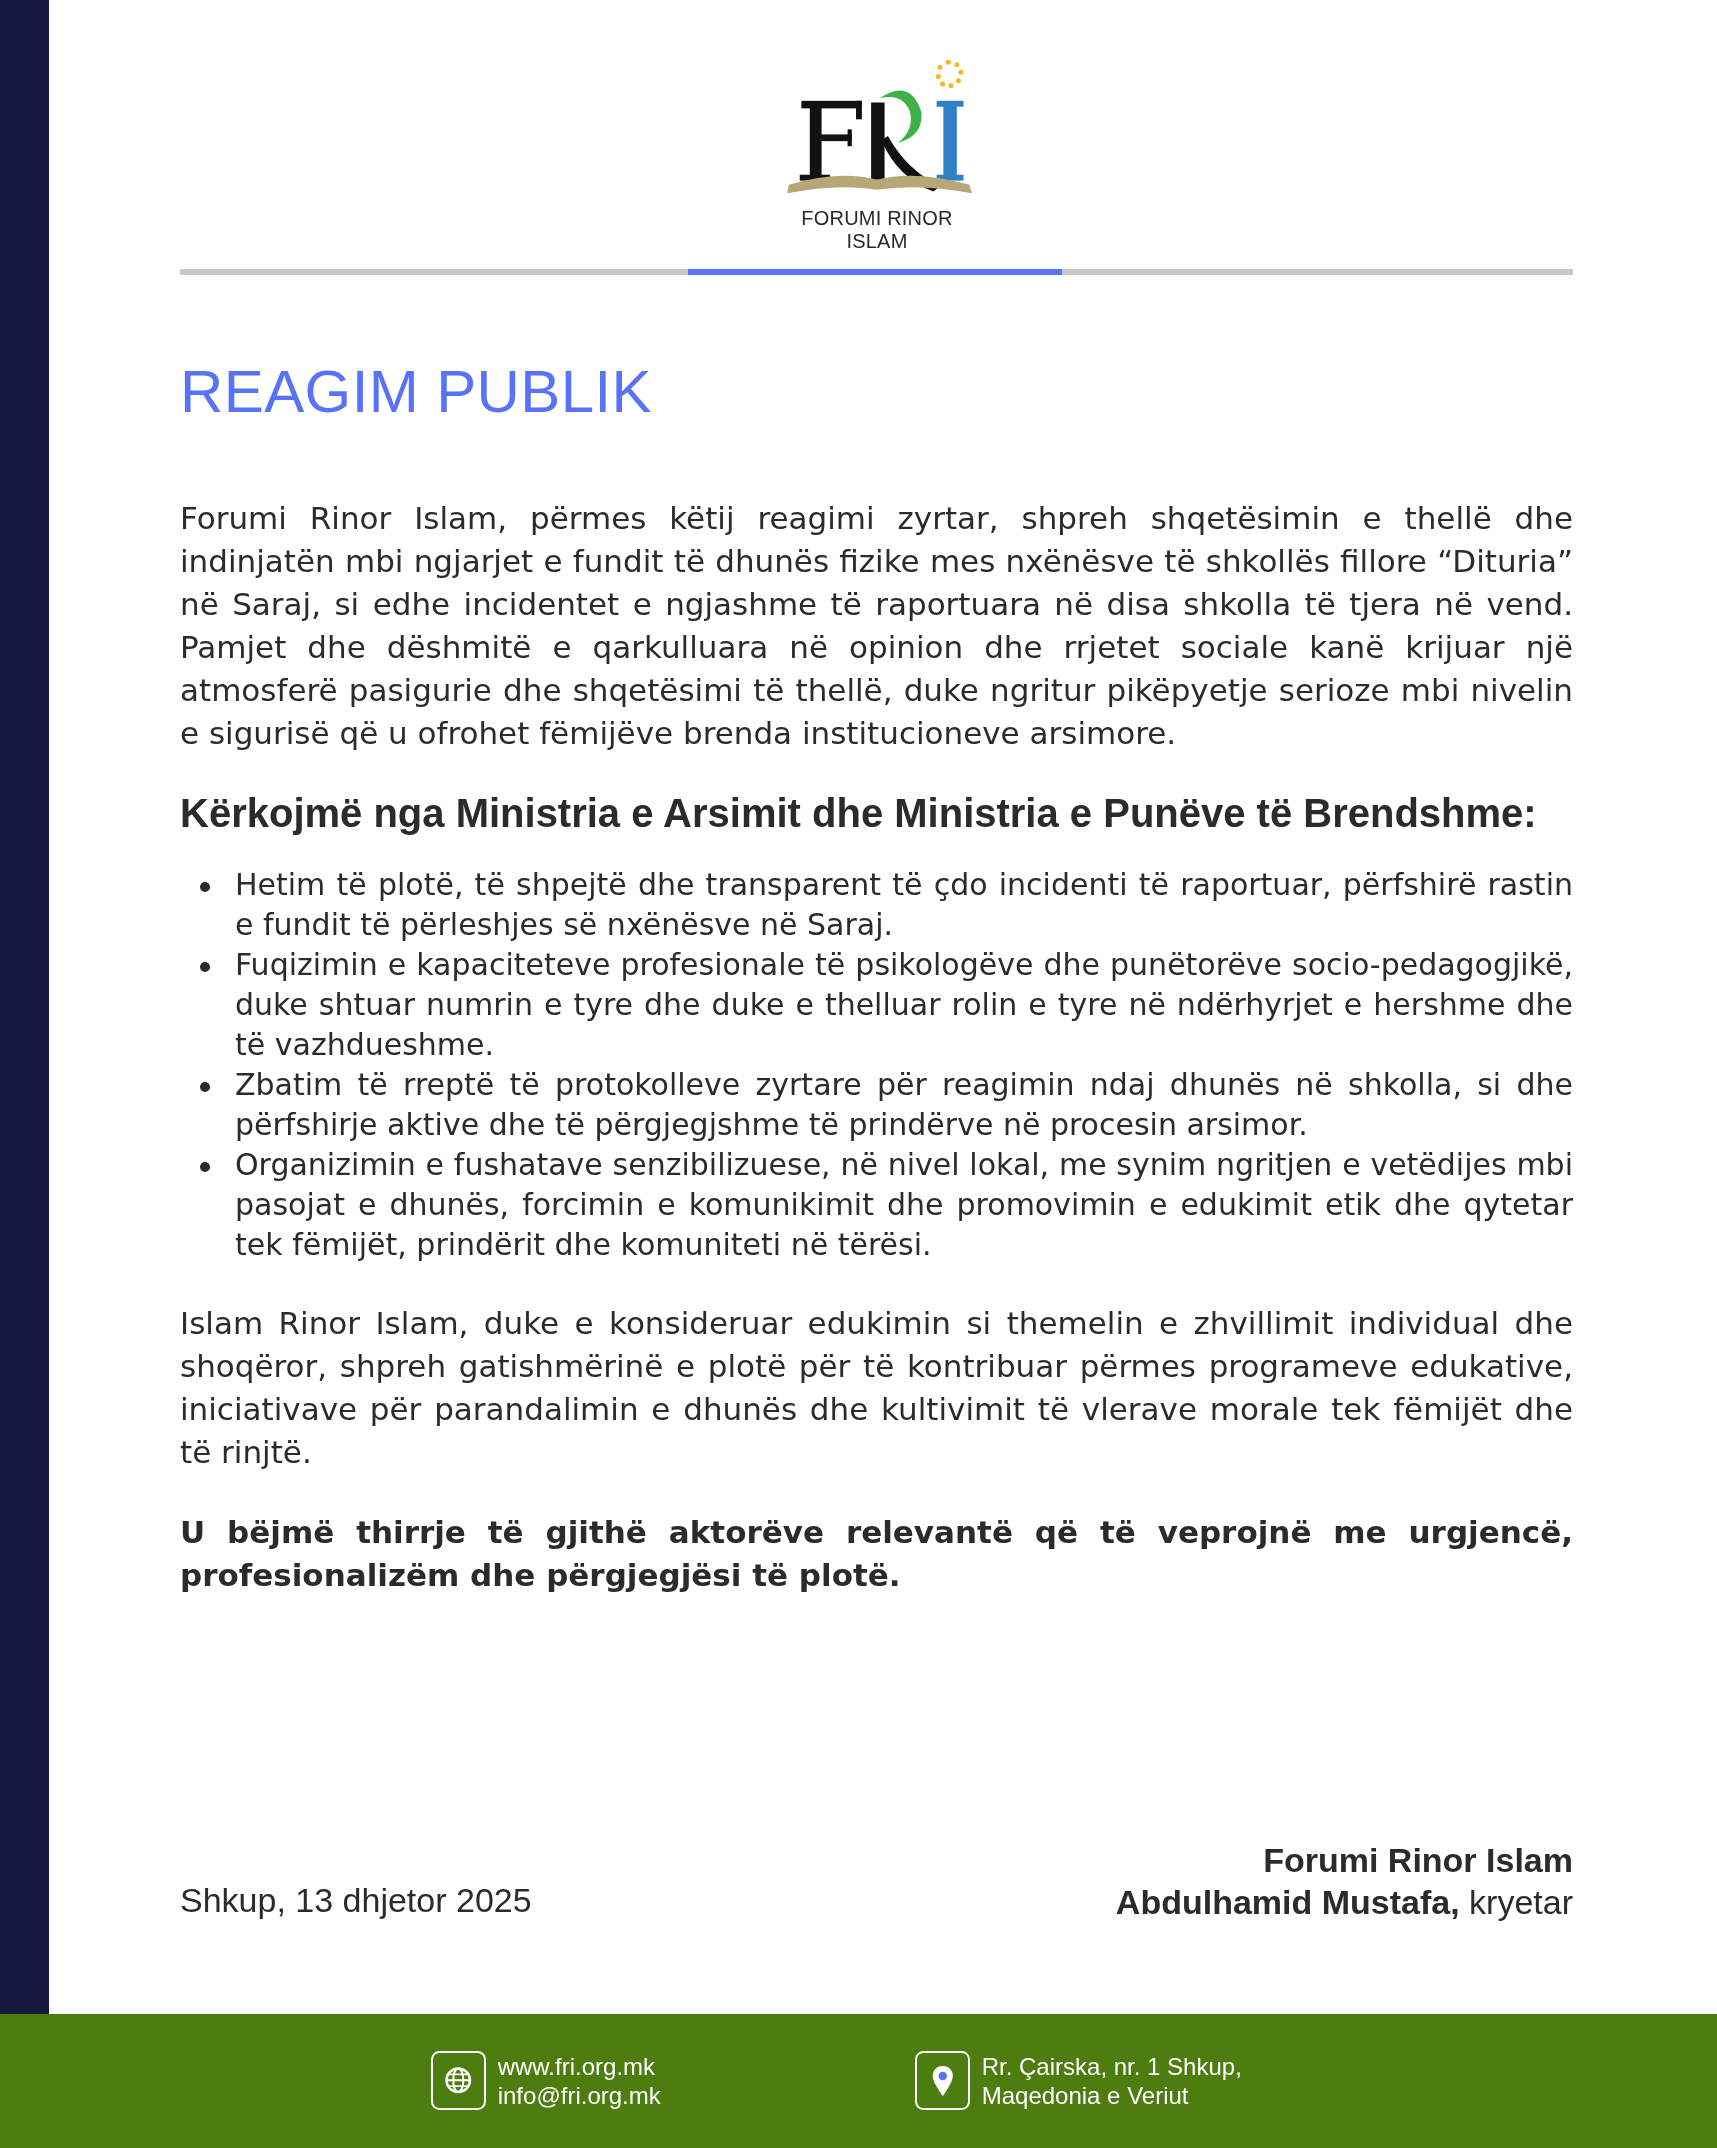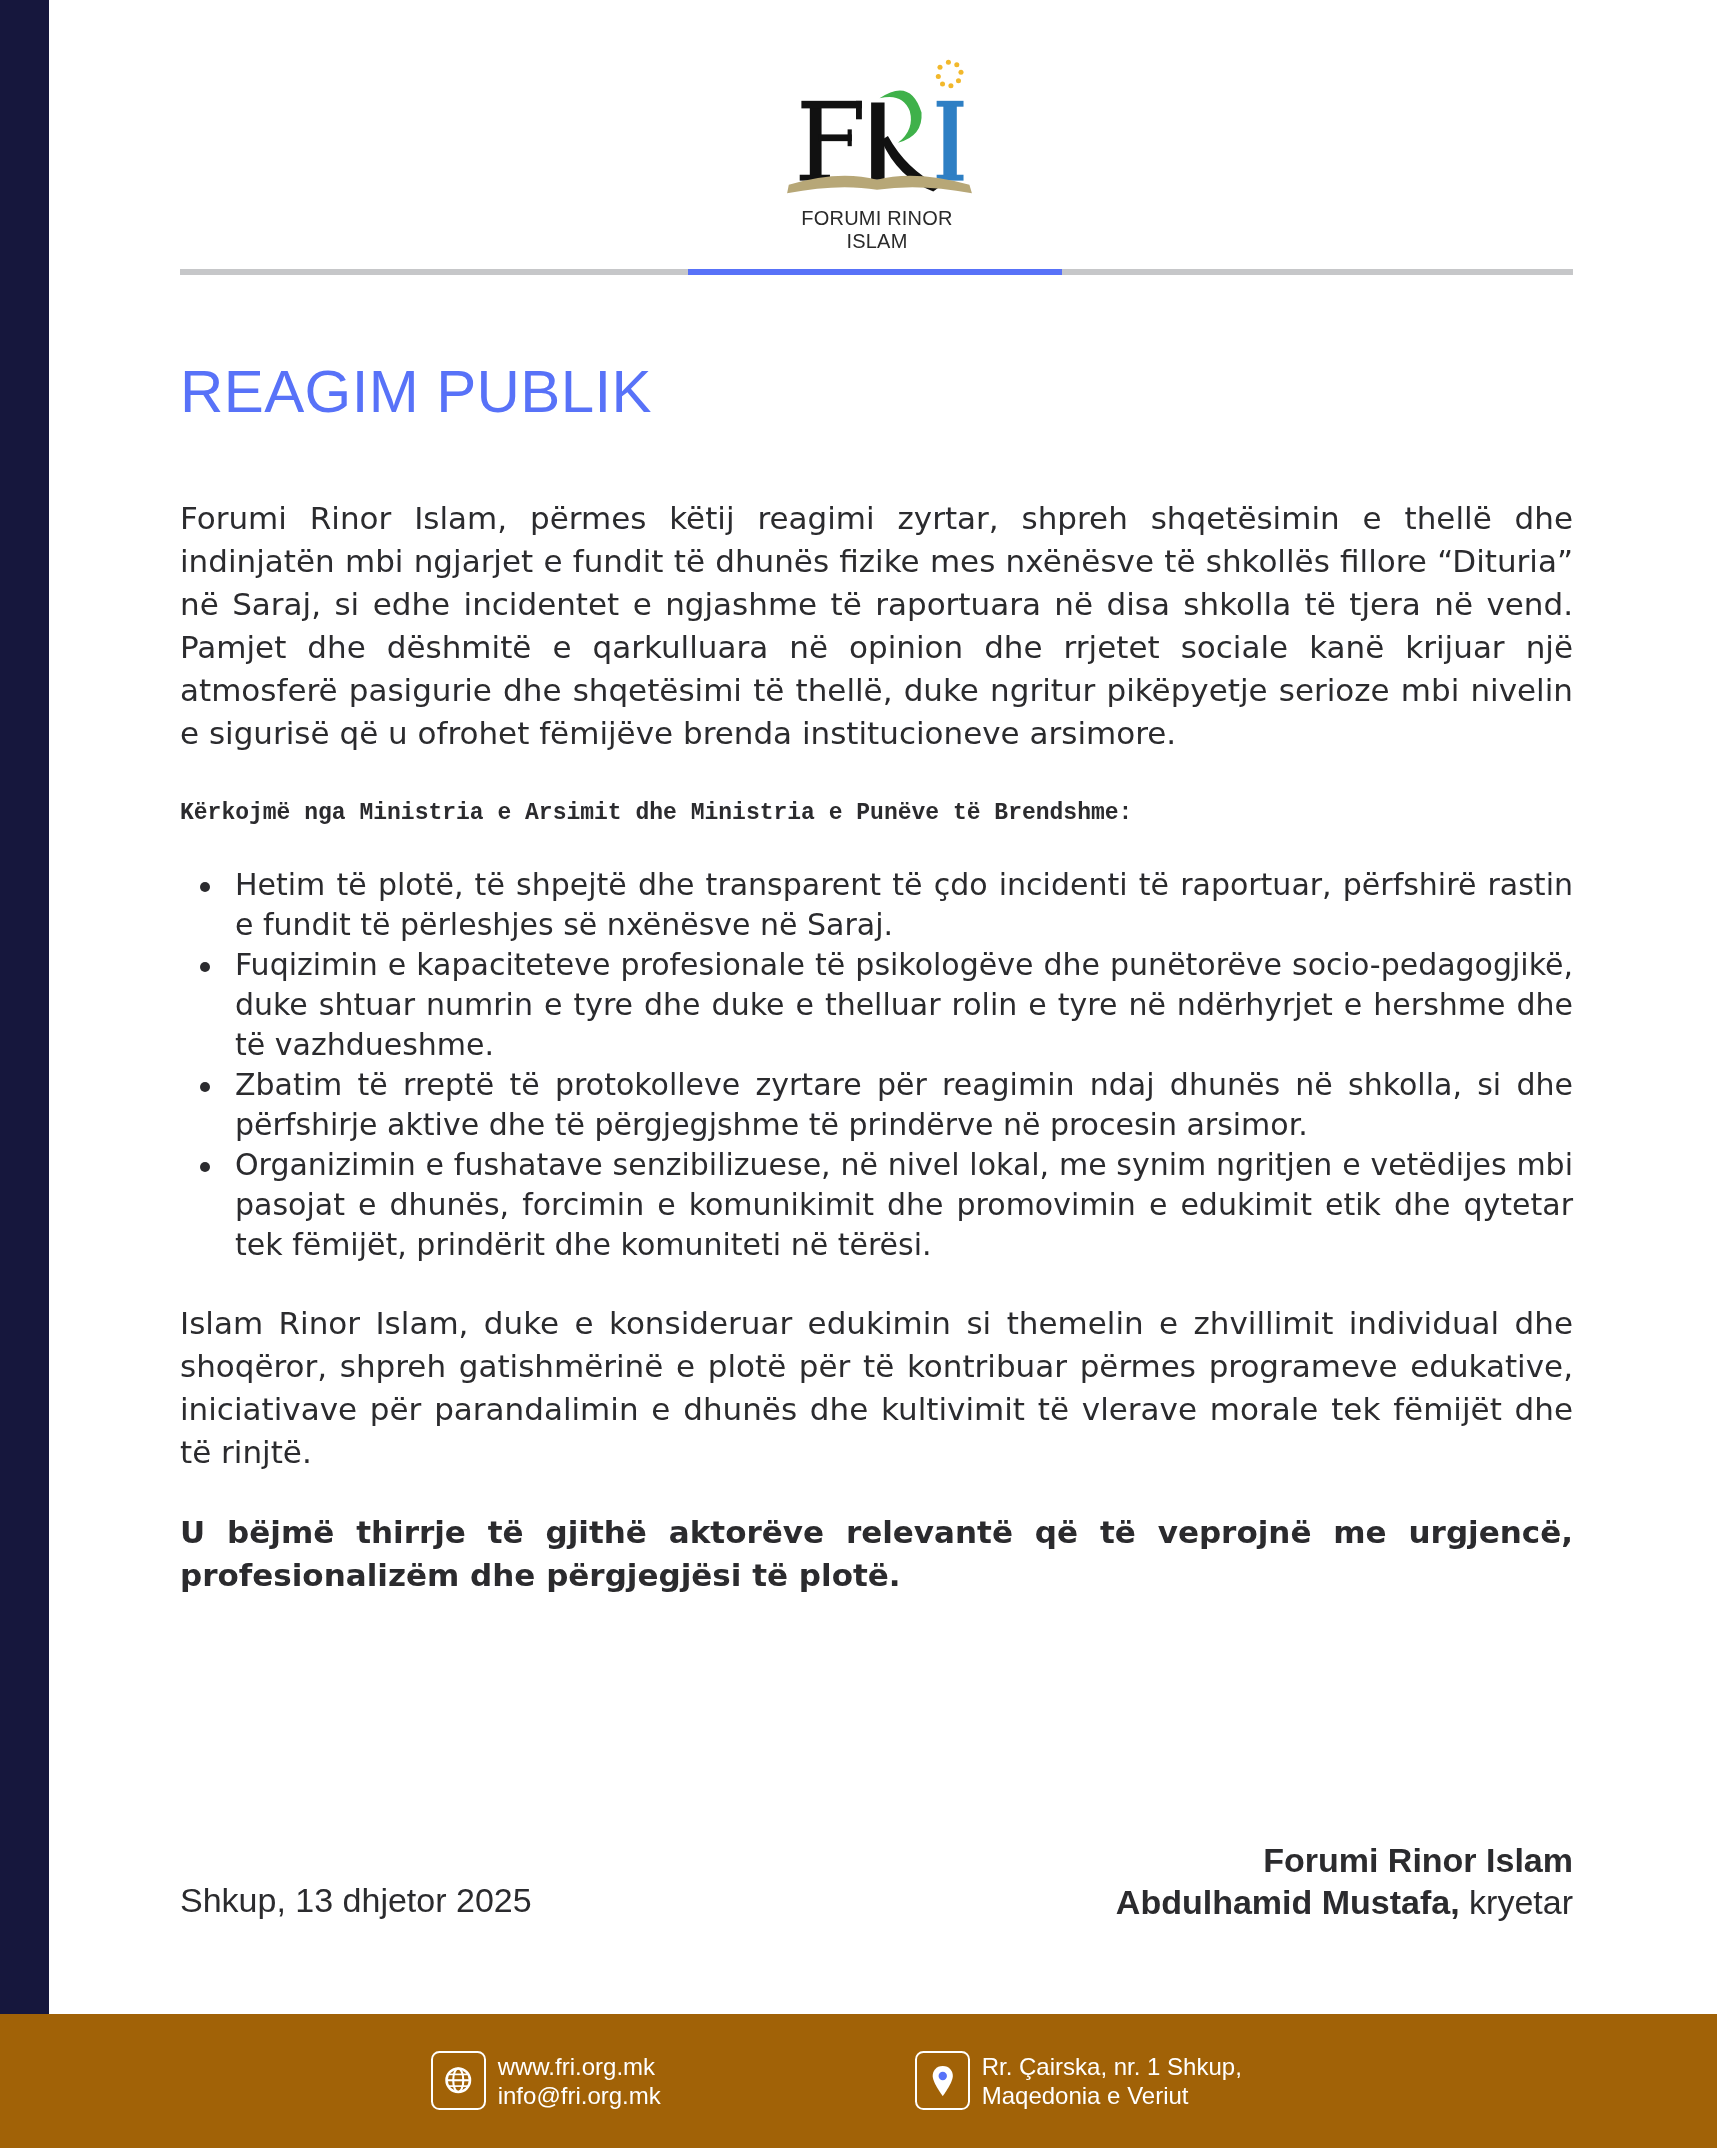--- a/index.html
+++ b/index.html
@@ -19,40 +19,40 @@
   .title {
     position: absolute; left: 180px; top: 362px; margin: 0;
     font-family: "Liberation Sans", sans-serif; font-weight: normal; font-size: 60px;
     color: #5872f8; letter-spacing: 0.4px; line-height: 1;
   }
   .content {
     position: absolute; left: 180px; top: 497px; width: 1393px;
     font-family: "DejaVu Sans", sans-serif; font-size: 31px; line-height: 43px; color: #2b2b2e;
   }
   .content p { margin: 0; text-align: justify; }
-  .lead { font-family: Liberation Mono, monospace; font-weight: bold; font-size: 23px; margin-top: 37px !important; }
+  .lead { font-family: Liberation Sans, sans-serif; font-weight: bold; font-size: 40px; margin-top: 37px !important; }
   ul.demands { margin: 30px 0 0 0; padding: 0 0 0 55px; list-style: none; }
   ul.demands li { position: relative; text-align: justify; line-height: 40px; font-size: 30px; }
   ul.demands li::before {
     content: ""; position: absolute; left: -35px; top: 17px; width: 10px; height: 10px;
     border-radius: 50%; background: #2b2b2e;
   }
   .para2 { margin-top: 37px !important; }
   .closing { font-weight: bold; margin-top: 37px !important; }
   .date {
     position: absolute; left: 180px; top: 1881px;
     font-family: "Liberation Sans", sans-serif; font-size: 34px; color: #2b2b2e;
   }
   .signature {
     position: absolute; right: 145px; top: 1839px; text-align: right;
     font-family: "Liberation Sans", sans-serif; font-size: 34px; line-height: 42px; color: #2b2b2e;
   }
   .signature .org { font-weight: bold; }
   .signature .name { font-weight: bold; }
-  .footer { position: absolute; left: 0; top: 2014px; width: 1718px; height: 134px; background: #a16207; }
+  .footer { position: absolute; left: 0; top: 2014px; width: 1718px; height: 134px; background: #4d7c0f; }
   .contact { position: absolute; top: 37px; display: flex; align-items: center; color: #ffffff; }
   .contact.web { left: 431px; }
   .contact.addr { left: 915px; }
   .icon-box {
     width: 55px; height: 59px; border: 2.5px solid #ffffff; border-radius: 8.4px; box-sizing: border-box;
     display: flex; align-items: center; justify-content: center; margin-right: 11.7px;
   }
   .contact-lines {
     font-family: "Liberation Sans", sans-serif; font-size: 24px; line-height: 29px; color: #ffffff;
   }

